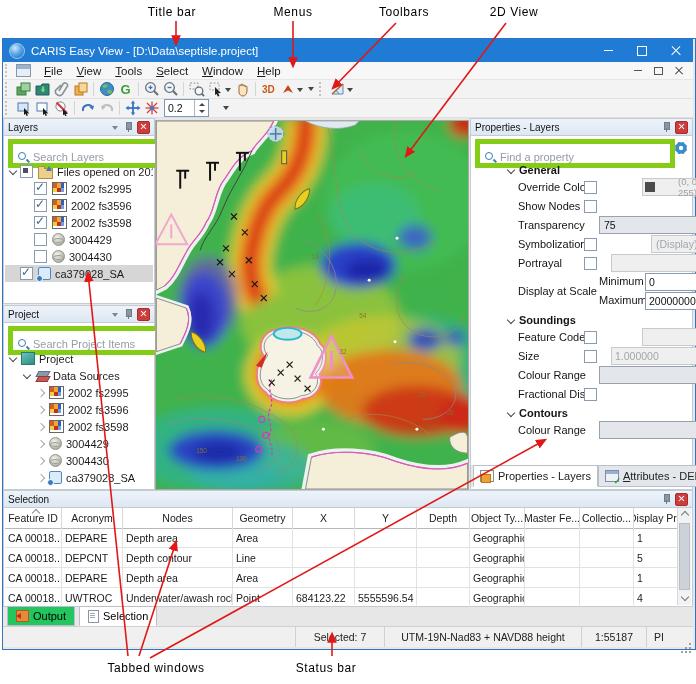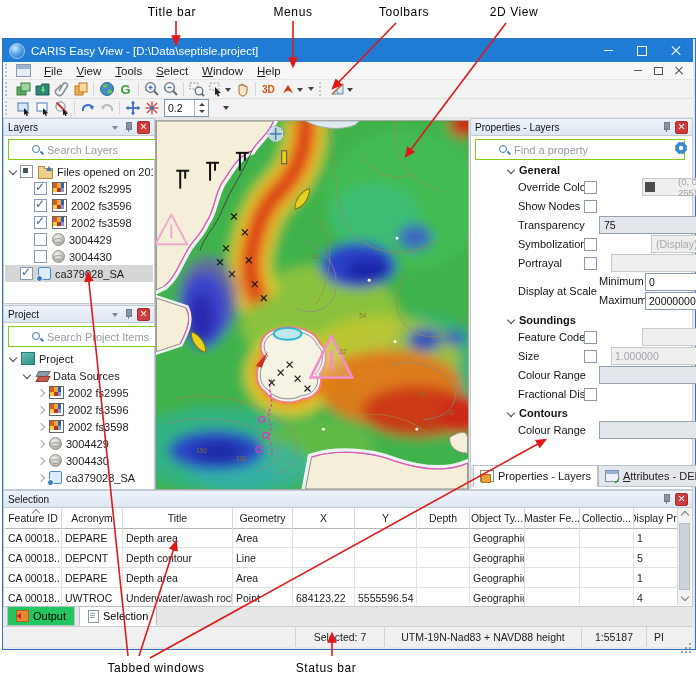--- a/index.html
+++ b/index.html
@@ -51,21 +51,21 @@
   .panel{background:#fff;border:1px solid #c3cbd5;}
   .phead{height:16px;background:linear-gradient(#eef3fa,#dde7f2);display:flex;align-items:center;font-size:10px;color:#111;padding:0 4px;border-bottom:1px solid #c3cbd5;}
   .phead .sp{flex:1;}
   .hcaret{width:0;height:0;border:3.5px solid transparent;border-top:4px solid #7a8694;margin:4px 5px 0 2px;}
   .hpin{position:relative;width:9px;height:10px;margin-right:5px;}
   .hpin::before{content:"";position:absolute;left:2.5px;top:0;width:4px;height:6px;background:#8a96a4;border:1px solid #707c8a;}
   .hpin::after{content:"";position:absolute;left:4.5px;top:6px;width:1px;height:4px;background:#707c8a;}
   .hclose{position:relative;width:11px;height:11px;background:#cd3d3d;border:1px solid #a82c2c;border-radius:2px;}
   .hclose::before,.hclose::after{content:"";position:absolute;left:1.5px;top:4.4px;width:7px;height:1.2px;background:#fff;}
   .hclose::before{transform:rotate(45deg);}.hclose::after{transform:rotate(-45deg);}
-  .searchbox{position:absolute;left:4px;top:20px;height:19px;border:1px solid #84cc16;background:#fff;display:flex;align-items:center;padding-left:18px;}
+  .searchbox{position:absolute;left:4px;top:20px;height:19px;border:5px solid #84cc16;background:#fff;display:flex;align-items:flex-end;}
   .mag{position:relative;width:12px;height:12px;margin:0 4px 0 4px;flex:none;}
   .mag::before{content:"";position:absolute;left:1px;top:1px;width:6px;height:6px;border:1.6px solid #3a7ac0;border-radius:50%;}
   .mag::after{content:"";position:absolute;left:8.5px;top:8.5px;width:4px;height:1.7px;background:#3a7ac0;transform:rotate(45deg);}
   .phold{font-size:11px;color:#959ca5;}
   
   .tree{position:absolute;left:1px;right:1px;top:44px;bottom:1px;overflow:hidden;}
   .trow{display:flex;align-items:center;height:17px;font-size:11px;color:#1c1c1c;}
   .trow.sel{background:#d6d6d6;}
   .texp{width:12px;flex:none;display:flex;align-items:center;justify-content:center;}
   .chev{width:5px;height:5px;border-right:1.5px solid #4a4a4a;border-bottom:1.5px solid #4a4a4a;}
@@ -748,21 +748,21 @@
     <div class="phead">
       <span>Selection</span>
         <span class="sp"></span>
       <span class="hpin"></span>
       <span class="hclose"></span>
     </div>
     <div class="sel-head-row" id="sel-header">
         <span class="sortcaret"></span>
         <div class="th" style="width: 57px;">Feature ID</div>
         <div class="th" style="width: 61px;">Acronym</div>
-        <div class="th" style="width: 110px;">Title</div>
+        <div class="th" style="width: 110px;">Nodes</div>
         <div class="th" style="width: 60px;">Geometry</div>
         <div class="th" style="width: 62px;">X</div>
         <div class="th" style="width: 62px;">Y</div>
         <div class="th" style="width: 53px;">Depth</div>
         <div class="th" style="width: 55px;">Object Ty...</div>
         <div class="th" style="width: 55px;">Master Fe...</div>
         <div class="th" style="width: 54px;">Collectio...</div>
         <div class="th" style="width: 47px;">Display Pr...</div>
       </div>
     <div class="sel-body" id="sel-body">

